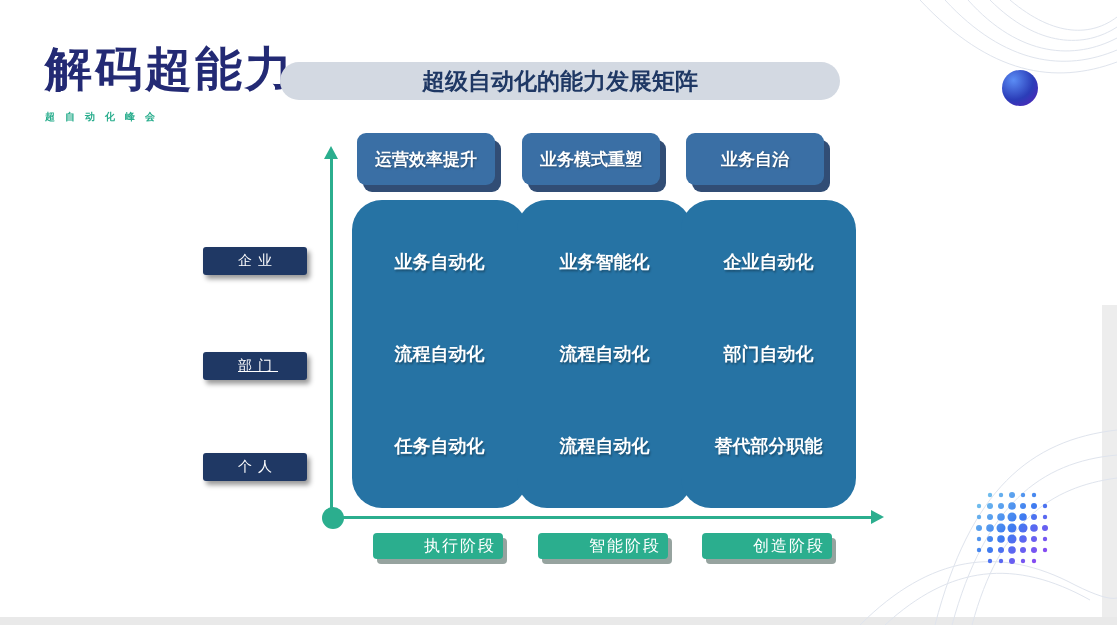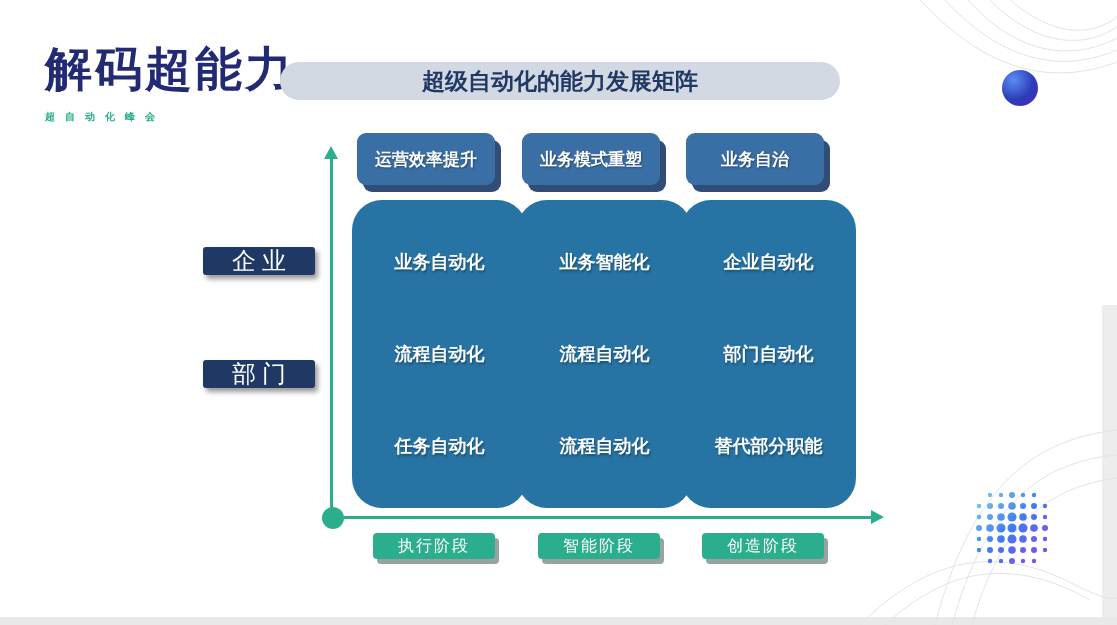--- a/index.html
+++ b/index.html
@@ -36,46 +36,46 @@
                border-left:7px solid transparent;border-right:7px solid transparent;
                border-bottom:13px solid var(--teal,#2BAE8E);}
   .haxis{left:333px;top:516px;width:540px;height:3px;background:var(--teal,#2BAE8E);}
   .haxis-arrow{left:871px;top:510px;width:0;height:0;
                border-top:7px solid transparent;border-bottom:7px solid transparent;
                border-left:13px solid var(--teal,#2BAE8E);}
   .origin-dot{left:322px;top:507px;width:22px;height:22px;border-radius:50%;
               background:var(--teal,#2BAE8E);}
 
   
-  .ylabel{left:203px;width:112px;height:28px;background:var(--navy,#1F3864);color:#fff;
-          display:flex;align-items:center;justify-content:center;font-size:24px;
+  .ylabel{left:203px;width:104px;height:28px;background:var(--navy,#1F3864);color:#fff;
+          display:flex;align-items:center;justify-content:center;font-size:14px;
           letter-spacing:6px;padding-left:6px;box-sizing:border-box;border-radius:3px;
           box-shadow:3px 4px 5px rgba(0,0,0,.4);}
-  .y1{top:247px;} .y2{top:360px;} .y3{top:453px;}
+  .y1{top:247px;} .y2{top:352px;text-decoration:underline;} .y3{top:453px;}
 
   
   .col{position:absolute;top:133px;width:148px;}
   .c1{left:352px;} .c2{left:517px;} .c3{left:681px;}
   .col-header{position:absolute;left:5px;top:0;width:138px;height:52px;
               background:var(--header_blue,#3A6FA5);border-radius:9px;
               display:flex;align-items:center;justify-content:center;
               color:#fff;font-weight:bold;font-size:17px;
               box-shadow:6px 7px 0 rgba(27,58,102,.9);
               text-shadow:1px 1px 2px rgba(0,0,0,.35);}
   .col-body{position:absolute;left:0;top:67px;width:175px;height:308px;
             background:var(--column_blue,#2673A4);border-radius:30px;
             display:flex;flex-direction:column;justify-content:space-around;
             align-items:center;padding:16px 4px;box-sizing:border-box;}
   .col-item{color:#fff;font-weight:bold;font-size:18px;white-space:nowrap;
             text-shadow:1px 2px 2px rgba(0,0,0,.3);}
-  .col-stage{position:absolute;left:21px;top:400px;width:122px;height:26px;
+  .col-stage{position:absolute;left:21px;top:400px;width:86px;height:26px;
              background:var(--teal,#2BAE8E);color:#fff;border-radius:4px;
              display:flex;align-items:center;justify-content:center;
              font-size:16px;letter-spacing:2px;
-             box-shadow:4px 5px 0 rgba(64,88,80,.55);}
+             box-shadow:4px 5px 0 rgba(64,88,80,.55);padding-left:44px;}
 
   .dot-sphere{left:965px;top:481px;width:94px;height:94px;}
 </style>
 </head>
 <body>
 
 <div class="abs" style="left:0;top:0;width:1117px;height:625px;">
 
   <div class="abs edge-right"></div>
   <div class="abs edge-bottom"></div>
@@ -105,20 +105,21 @@
   <div class="abs top-sphere"></div>
 
   <div class="abs vaxis"></div>
   <div class="abs vaxis-arrow"></div>
   <div class="abs haxis"></div>
   <div class="abs haxis-arrow"></div>
   <div class="abs origin-dot"></div>
 
   <div class="abs ylabel y1">企业</div>
   <div class="abs ylabel y2">部门</div>
+  <div class="abs ylabel y3">个人</div>
 
   <div class="col c1">
     <div class="col-header">运营效率提升</div>
     <div class="col-body">
       <div class="col-item">业务自动化</div>
       <div class="col-item">流程自动化</div>
       <div class="col-item">任务自动化</div>
     </div>
     <div class="col-stage">执行阶段</div>
   </div>

